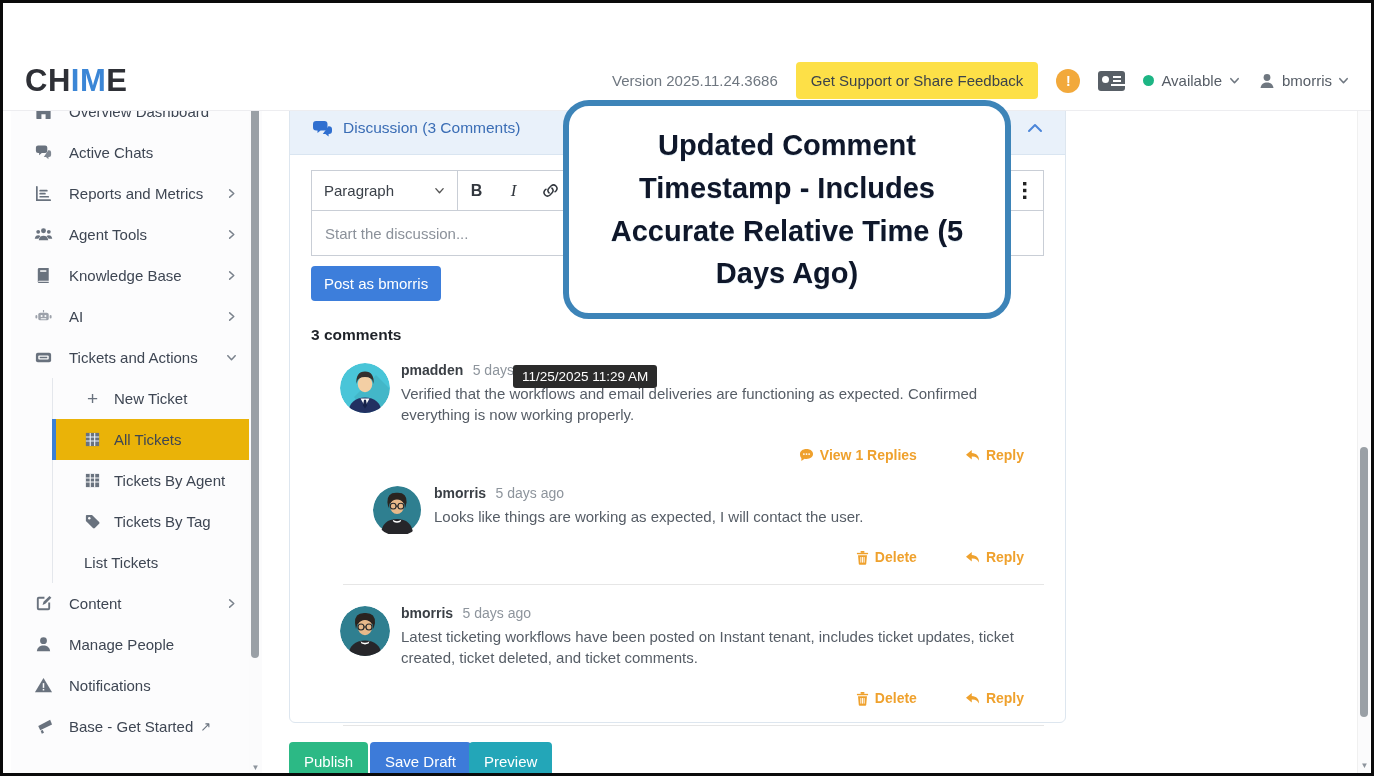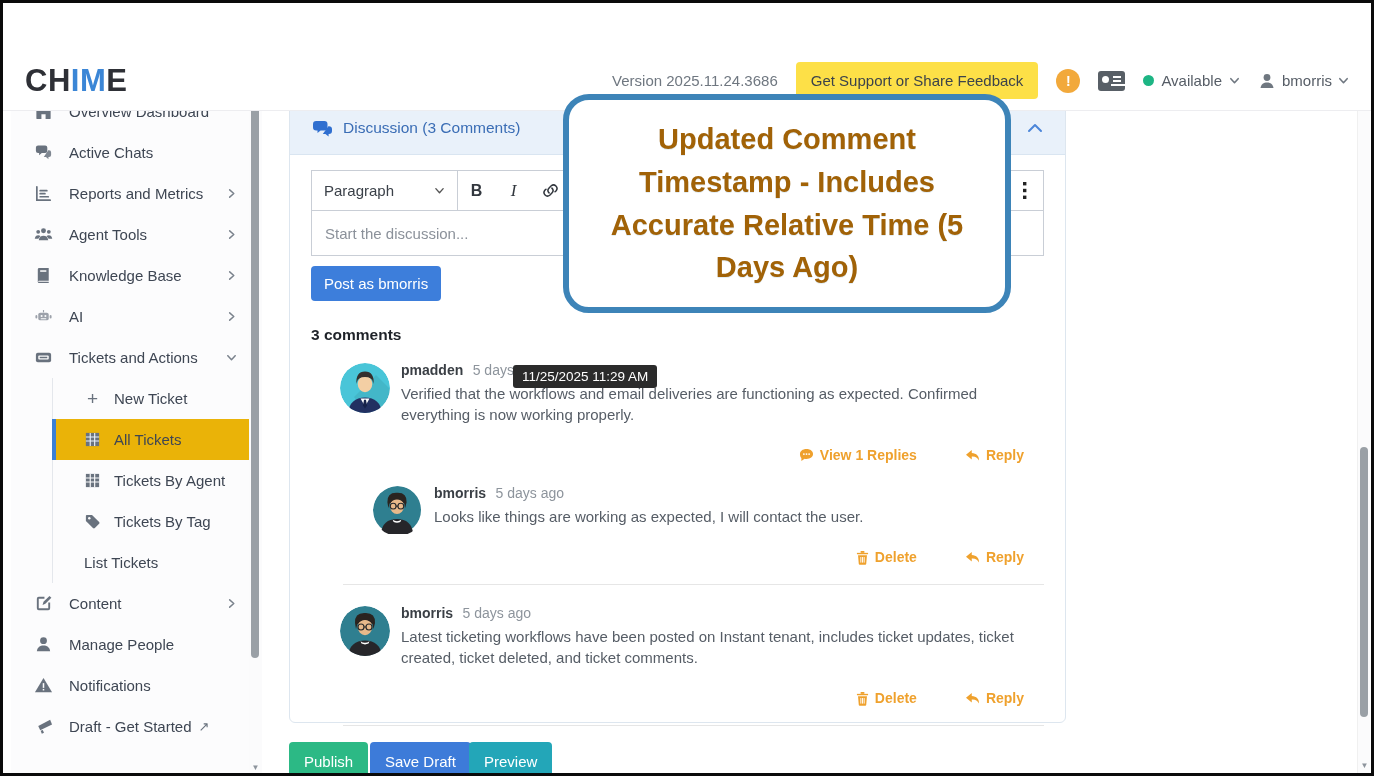--- a/index.html
+++ b/index.html
@@ -96,24 +96,24 @@
   .c-actions { display:flex; justify-content:flex-end; gap:48px; padding-right:20px;
                margin-top:22px; font-size:14px; font-weight:700; color:#efa12d; }
   .c-action { display:flex; align-items:center; gap:6px; cursor:pointer; }
   .divider { border-top:1px solid #e6e6e6; margin:19px 0 19px 3px; } .gap-md { height:21px; }
 
   
   .tooltip { position:absolute; left:510px; top:362px; background:#2b2b2b; color:#fff;
              font-size:13.5px; padding:4px 9px; border-radius:3px; z-index:6; white-space:nowrap; }
 
   
-  .callout { position:absolute; left:560px; top:91px; width:448px; height:219px; background:#fff;
+  .callout { position:absolute; left:560px; top:97px; width:448px; height:219px; background:#fff;
              border:6px solid #3d84b8; border-radius:26px; z-index:7; display:flex; align-items:center;
              justify-content:center; text-align:center; padding:0 14px;
-             color:#a16207; font-weight:700; font-size:29px; line-height:1.48;
+             color:#0f172a; font-weight:700; font-size:29px; line-height:1.48;
              text-shadow:0 1px 0 rgba(61,132,184,.15); }
 
   
   .footer-btn { position:absolute; top:739px; height:38px; border:none; border-radius:4px;
                 color:#fff; font-size:15px; font-family:inherit; padding:0 15px; cursor:pointer; z-index:2; }
   .btn-publish { left:286px; background:#2cb985; }
   .btn-save { left:367px; background:#3d7bd9; }
   .btn-preview { left:466px; background:#23a6b8; }
 
   svg { display:block; }
@@ -280,21 +280,21 @@
           <rect x="9.2" y="7.5" width="1.6" height="5" fill="#fcfcfd"></rect>
           <rect x="9.2" y="13.6" width="1.6" height="1.6" fill="#fcfcfd"></rect>
         </svg>
       <span class="lbl">Notifications</span>
     </div>
     <div class="side-item">
       <svg class="icn" viewBox="0 0 20 20">
           <path d="M17 3 4.5 9.5l2 4.5L19 8z" fill="currentColor"></path>
           <path d="M7 14.5l1.2 3 2.3-1-1.3-2.8z" fill="currentColor"></path>
         </svg>
-      <span class="lbl">Draft - Get Started</span>
+      <span class="lbl">Base - Get Started</span>
       <span class="ext-arrow">↗</span>
     </div>
   </nav>
 
   <div class="sb-track side-scroll">
     <div class="sb-arrow" style="top:0;">▲</div>
     <div class="sb-thumb" style="top:18px; height:576px;"></div>
     <div class="sb-arrow" style="bottom:0;">▼</div>
   </div>
 

